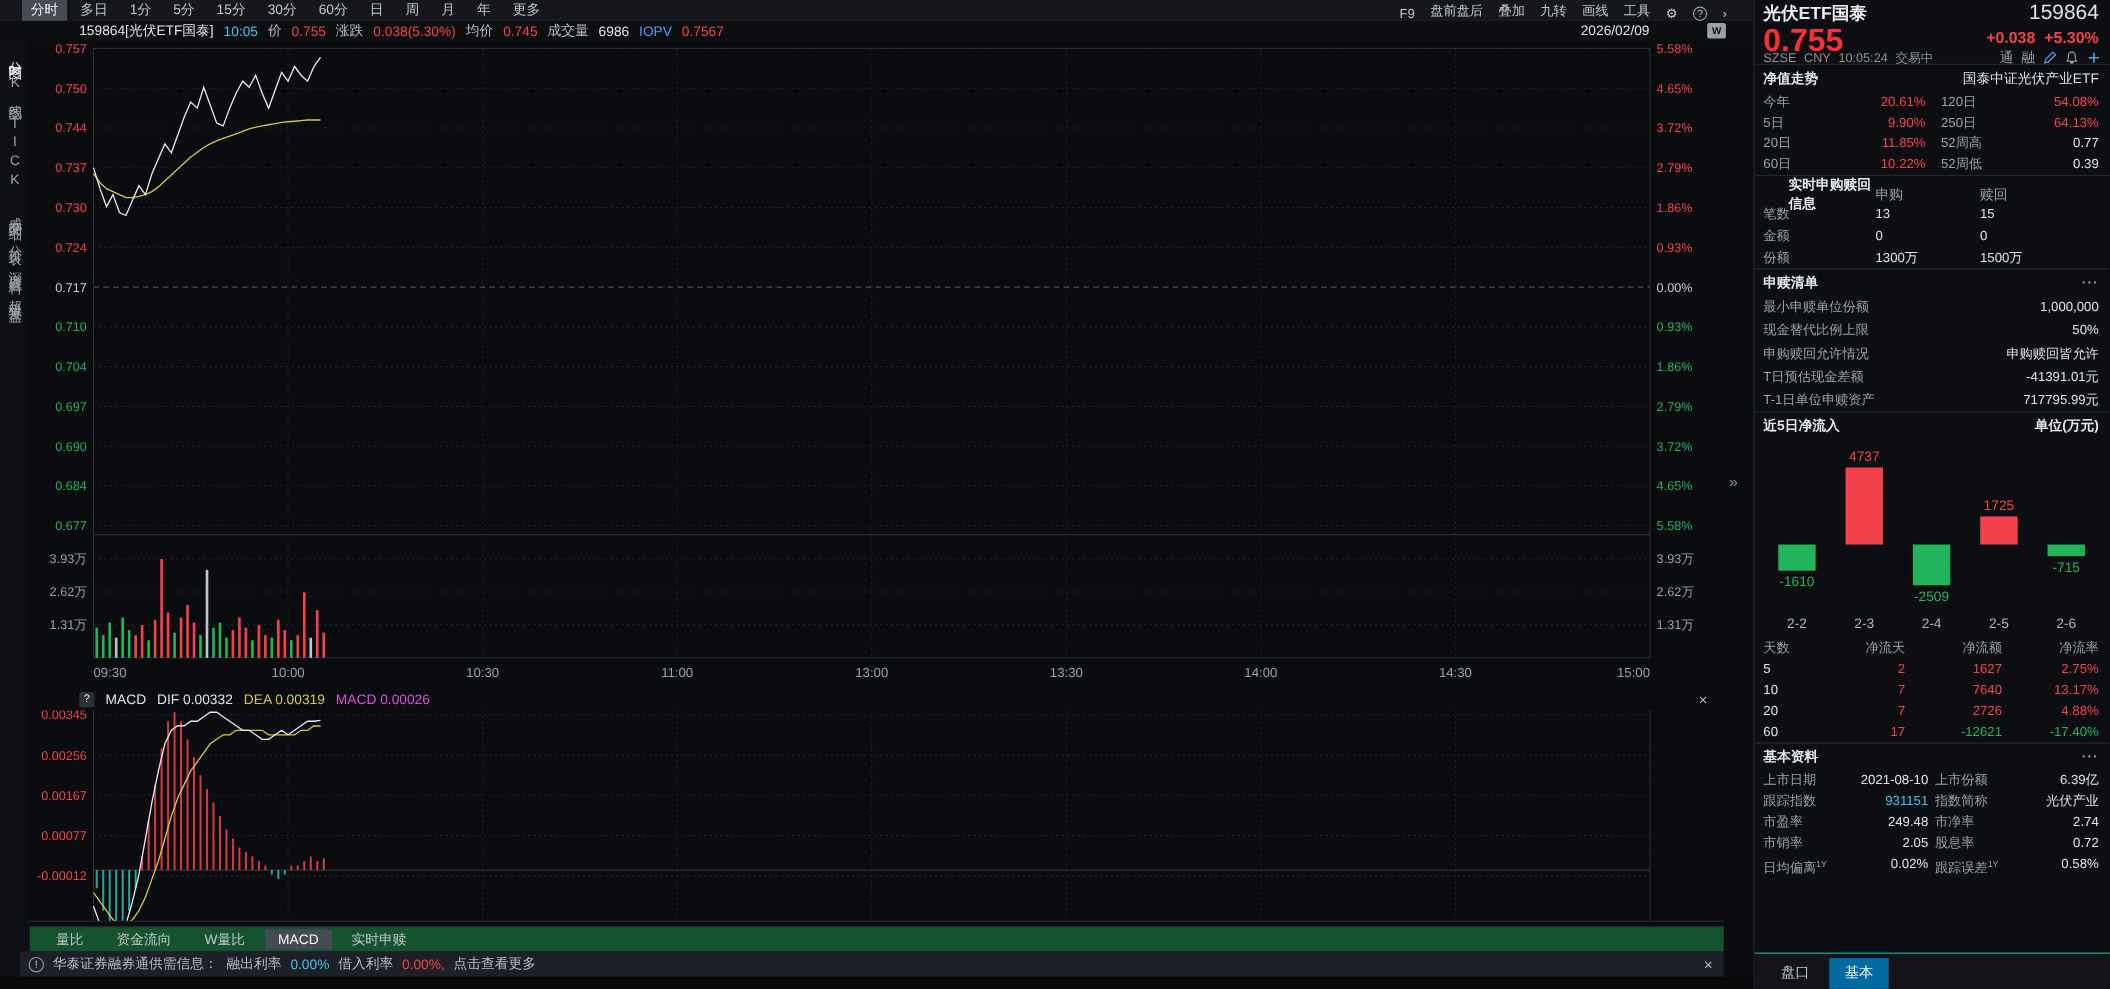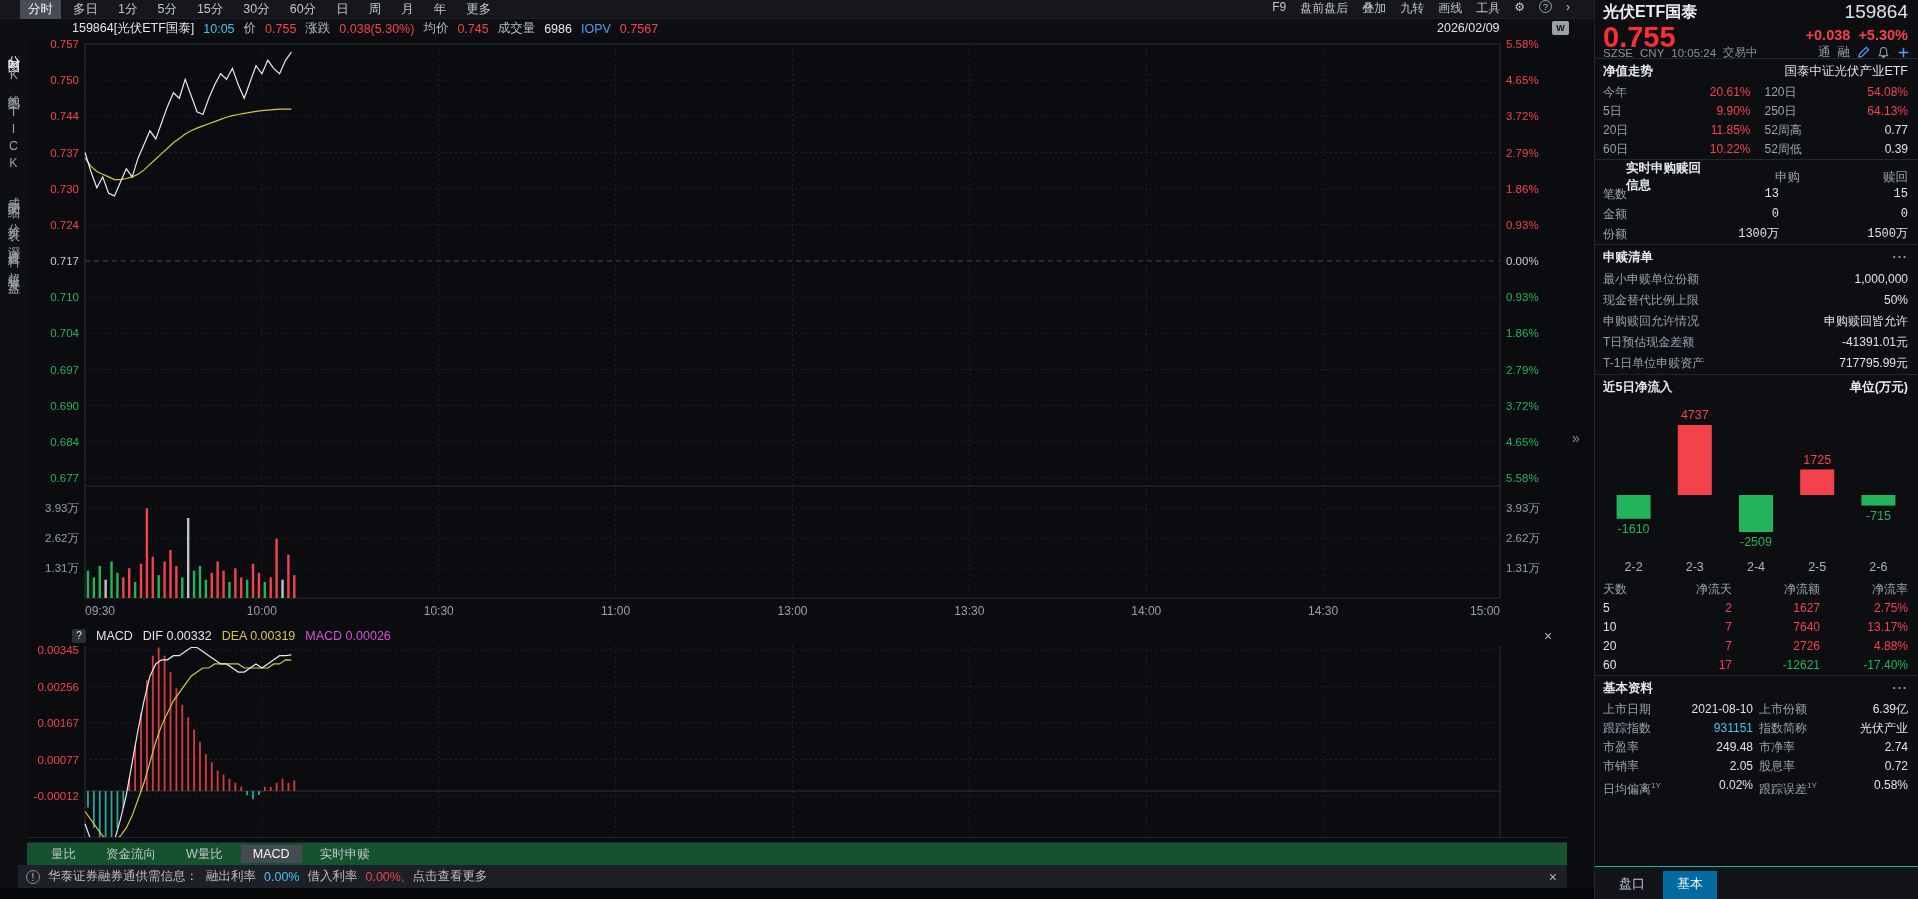--- a/index.html
+++ b/index.html
@@ -7,21 +7,21 @@
   body { width:1918px; height:899px; overflow:hidden;
          font-family:"Liberation Sans", sans-serif; }
   .app { position:relative; width:1918px; height:899px; background:#0b0c0f; color:#c6cad1; }
 
   
   .topbar { position:absolute; left:0; top:0; width:1918px; height:19px; background:#15171b;
             display:flex; align-items:center; font-size:12.5px; border-bottom:1px solid #1d2024; }
   .tb-tabs { display:flex; align-items:center; margin-left:20px; gap:4px; }
   .tb-tab { padding:1px 8px; color:#c2c6cd; cursor:default; white-space:nowrap; }
   .tb-tab.active { background:#474c54; color:#f4f5f7; }
-  .tb-right { position:absolute; right:348px; top:0; height:19px; display:flex; align-items:flex-start; gap:14px; color:#c2c6cd; }
+  .tb-right { position:absolute; right:348px; top:0; height:19px; display:flex; align-items:flex-end; gap:14px; color:#c2c6cd; }
   .tb-ico { color:#c2c6cd; font-size:12px; }
   .help-circ { display:inline-block; width:13px; height:13px; border:1px solid #9aa0a8; border-radius:50%;
                text-align:center; line-height:12px; font-size:9.5px; color:#c2c6cd; }
 
   
   .infobar { position:absolute; left:0; top:19px; width:1918px; height:19px; background:#0d0e12;
              font-size:12.5px; display:flex; align-items:center; white-space:nowrap; }
   .infobar .grp { margin-left:72px; display:flex; gap:9px; align-items:center; }
   .lab-g { color:#b9bec6; } .v-red { color:#f4424d; } .v-cyan { color:#3fc6f0; }
   .v-white { color:#e4e6ea; } .v-blue { color:#4f9bf5; }
@@ -74,22 +74,22 @@
   .mini-ico { width:13px; height:13px; display:inline-block; }
   .sect { border-top:1px solid #24282e; padding:0 10px 0 8px; }
   .sect-h { height:24px; display:flex; align-items:center; font-weight:bold; color:#e6e9ed; font-size:12.5px; }
   .sect-h .right { margin-left:auto; font-weight:normal; color:#dfe3e8; }
   .dots { margin-left:auto; color:#9aa1ac; letter-spacing:1px; font-weight:bold; }
   .lab { color:#9aa1ac; }
   .r { color:#f4424d; } .g { color:#22b45b; } .w { color:#dfe3e8; } .c { color:#3fc6f0; }
   .nav-row { height:19px; line-height:19px; display:grid; grid-template-columns:56px 1fr 66px 1fr; }
   .nav-row .v { text-align:right; }
   .rt-grid { display:grid; grid-template-columns:1fr 95px 108px; }
-  .rt-grid .v { text-align:right;font-family:Liberation Mono, monospace; }
-  .rt-row { height:20px; line-height:20px;gap:21px; }
+  .rt-grid .v { text-align:left; }
+  .rt-row { height:20px; line-height:20px; }
   .ls-row { height:21px; line-height:21px; display:flex; }
   .ls-row .v { margin-left:auto; }
   .ft-grid { display:grid; grid-template-columns:56px 1fr 88px 88px; height:19px; line-height:19px; }
   .ft-grid .n { text-align:right; }
   .bs-row { height:19px; line-height:19px; display:grid; grid-template-columns:78px 78px 84px 1fr; }
   .bs-row .v { text-align:right; padding-right:6px; }
   .bs-row .v:last-child { padding-right:0; }
   sup { font-size:8px; color:#9aa1ac; }
   .lk-row { height:21px; line-height:21px; display:grid; grid-template-columns:1fr 1fr; color:#ced3da; }
   .p-tabs { position:absolute; left:0; bottom:0; width:100%; height:33px; background:#121419;

